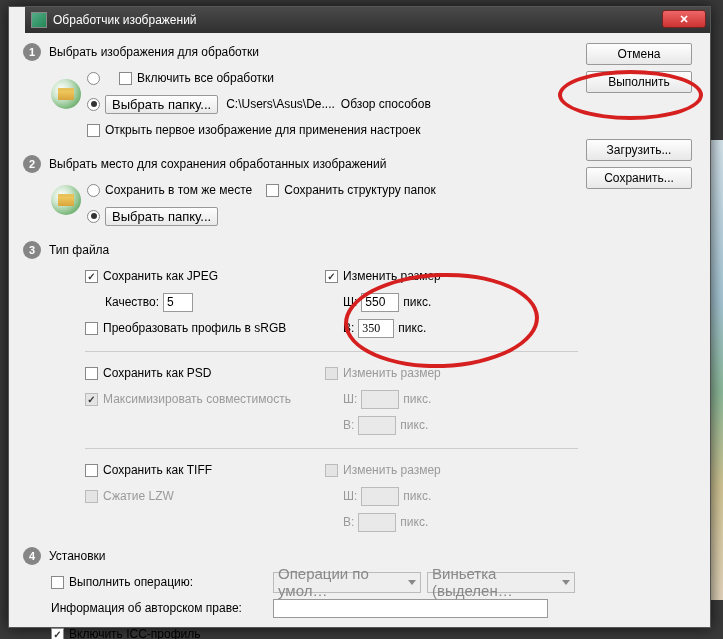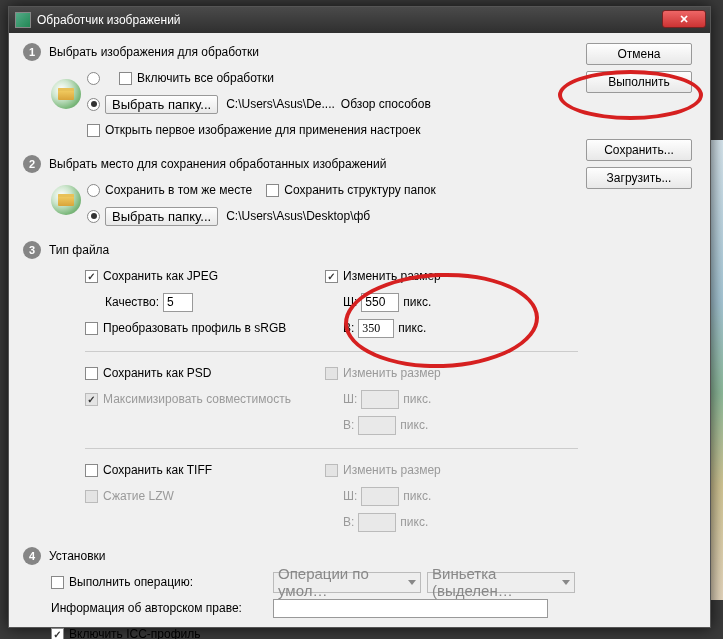--- a/index.html
+++ b/index.html
@@ -2,21 +2,21 @@
 <html><head>
 <meta charset="utf-8">
 <style>
 * { box-sizing: border-box; margin: 0; padding: 0; }
 body { font-family: "Segoe UI", Tahoma, sans-serif; font-size: 12px; background: #3a3a3a; width: 723px; height: 639px; overflow: hidden; position: relative; }
 
 .bg-photo { position: absolute; right: 0; top: 140px; width: 50px; height: 460px; background: linear-gradient(180deg, #d9e8f0 0%, #a8c9d8 35%, #8fbc9c 55%, #d4c896 75%, #e8d9c0 100%); z-index: 0; }
 
 .window { position: absolute; left: 8px; top: 6px; width: 703px; height: 622px; background: #f0f0f0; border: 1px solid #555; box-shadow: 0 0 15px rgba(0,0,0,0.7); z-index: 2; }
 
-.titlebar { height: 26px; background: linear-gradient(180deg, #4a4a4a 0%, #2f2f2f 100%); display: flex; align-items: center; padding: 0 6px; color: #fff; position: relative; }
+.titlebar { height: 26px; background: linear-gradient(180deg, #4a4a4a 0%, #2f2f2f 100%); display: flex; align-items: center; padding: 0 6px; color: #fff; position: relative; margin-left: 16px; }
 .titlebar-icon { width: 16px; height: 16px; background: linear-gradient(135deg, #5a8 0%, #285 100%); margin-right: 6px; border: 1px solid #888; }
 .titlebar-text { flex: 1; font-size: 12px; }
 .close-btn { width: 44px; height: 18px; background: linear-gradient(180deg, #e66 0%, #c33 100%); border: 1px solid #722; border-radius: 3px; display: flex; align-items: center; justify-content: center; color: #fff; font-weight: bold; font-size: 11px; cursor: pointer; position: absolute; right: 4px; top: 3px; }
 
 .content { padding: 10px 14px; height: calc(100% - 26px); position: relative; }
 
 .main-col { width: 555px; float: left; }
 .side-col { width: 110px; float: right; }
 
 .btn { background: linear-gradient(180deg, #fefefe 0%, #e8e8e8 100%); border: 1px solid #999; border-radius: 2px; padding: 3px 0; text-align: center; font-size: 12px; cursor: pointer; width: 106px; margin-bottom: 6px; }
@@ -72,22 +72,22 @@
         <span>✕</span>
       </div>
   </div>
 
   <div class="content">
 
     <div class="side-col">
       <div class="btn">Отмена</div>
       <div class="btn">Выполнить</div>
       <div style="height:40px"></div>
+      <div class="btn">Загрузить...</div>
       <div class="btn">Сохранить...</div>
-      <div class="btn">Загрузить...</div>
     </div>
 
     <div class="main-col">
 
       <div class="section">
         <div class="section-head">
           <span class="step-num">1</span>
           <span>Выбрать изображения для обработки</span>
         </div>
         <div class="section-body" style="display:flex">
@@ -124,21 +124,20 @@
             <div class="row">
               <span class="radio"></span>
               <span>Сохранить в том же месте</span>
               <span style="width:14px"></span>
               <span class="checkbox"></span>
               <span>Сохранить структуру папок</span>
             </div>
             <div class="row">
               <span class="radio checked"></span>
               <span class="btn-small">Выбрать папку...</span>
-              <span style="margin-left:8px">C:\Users\Asus\Desktop\фб</span>
             </div>
           </div>
         </div>
       </div>
 
       <div class="section">
         <div class="section-head">
           <span class="step-num">3</span>
           <span>Тип файла</span>
         </div>

